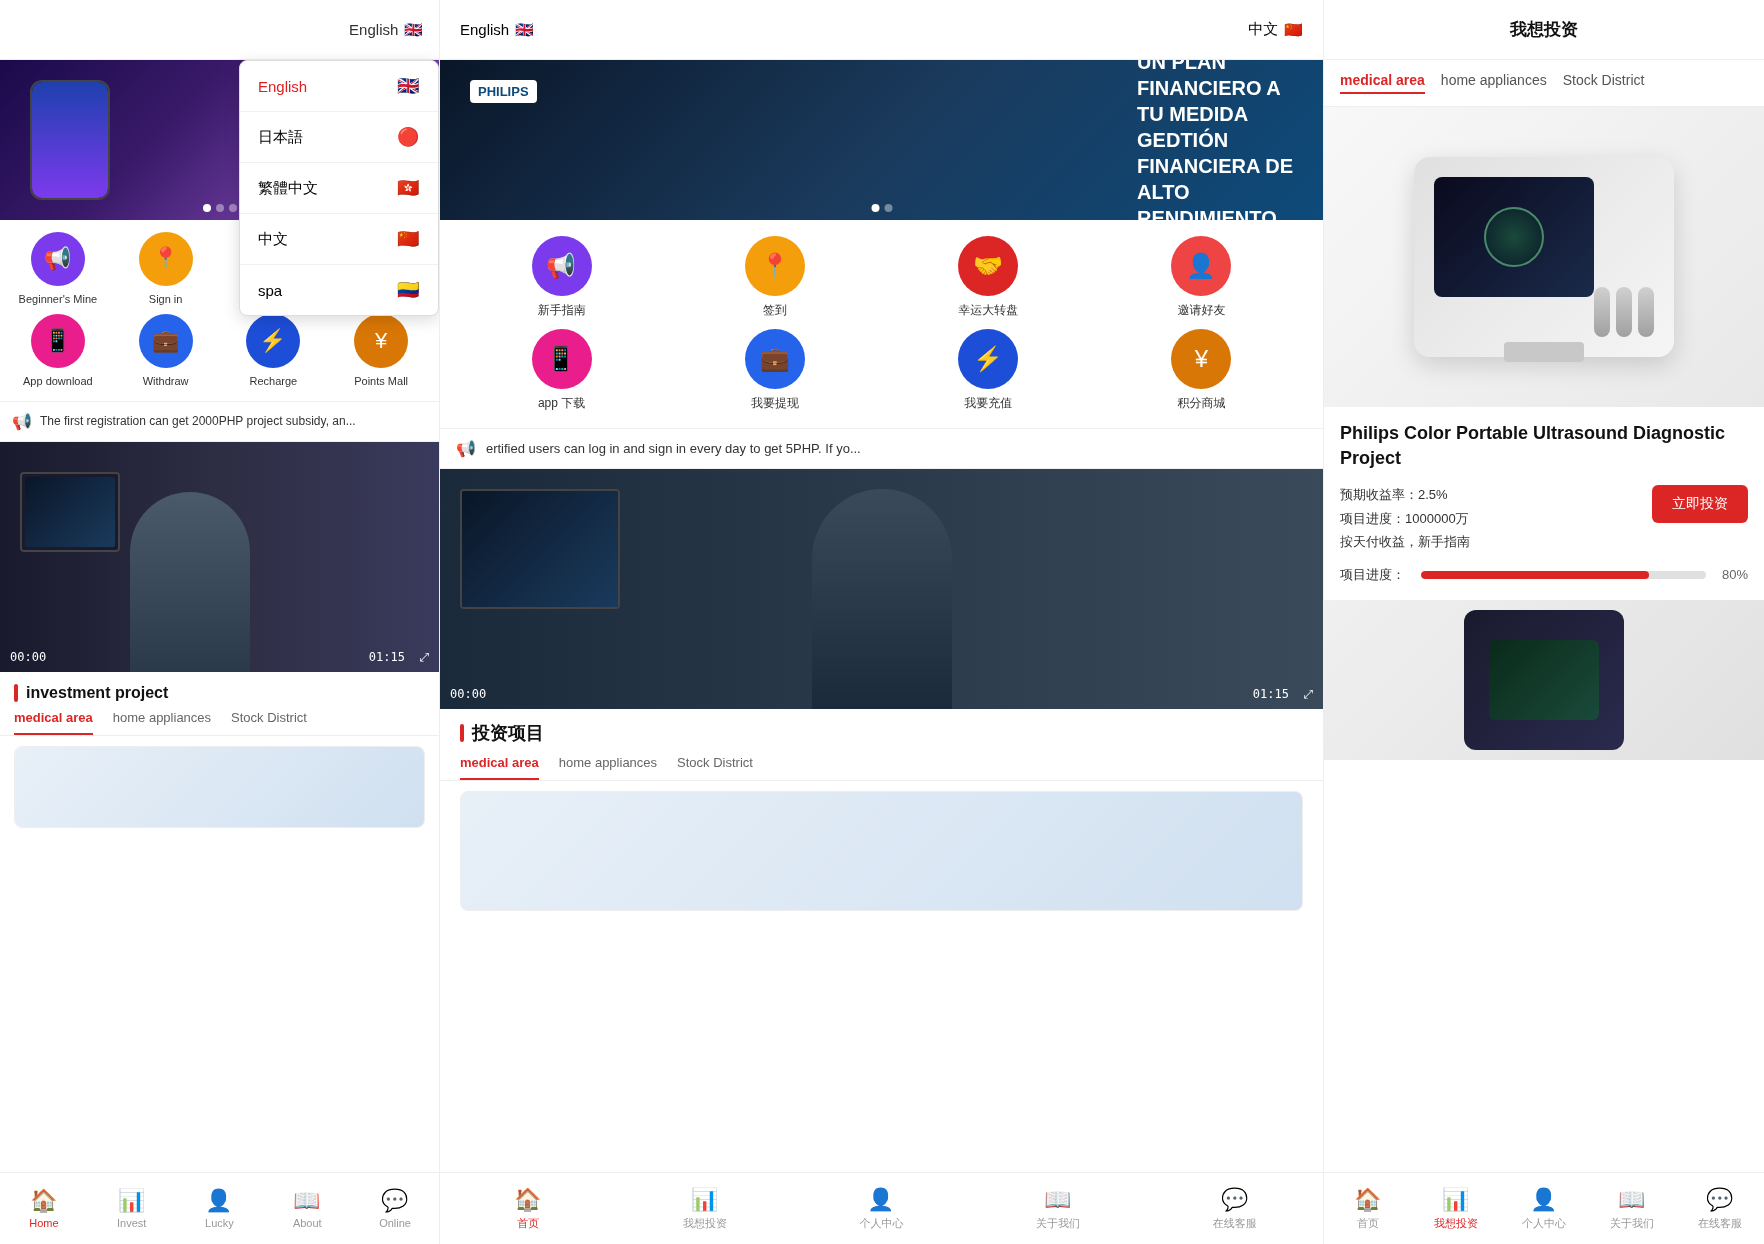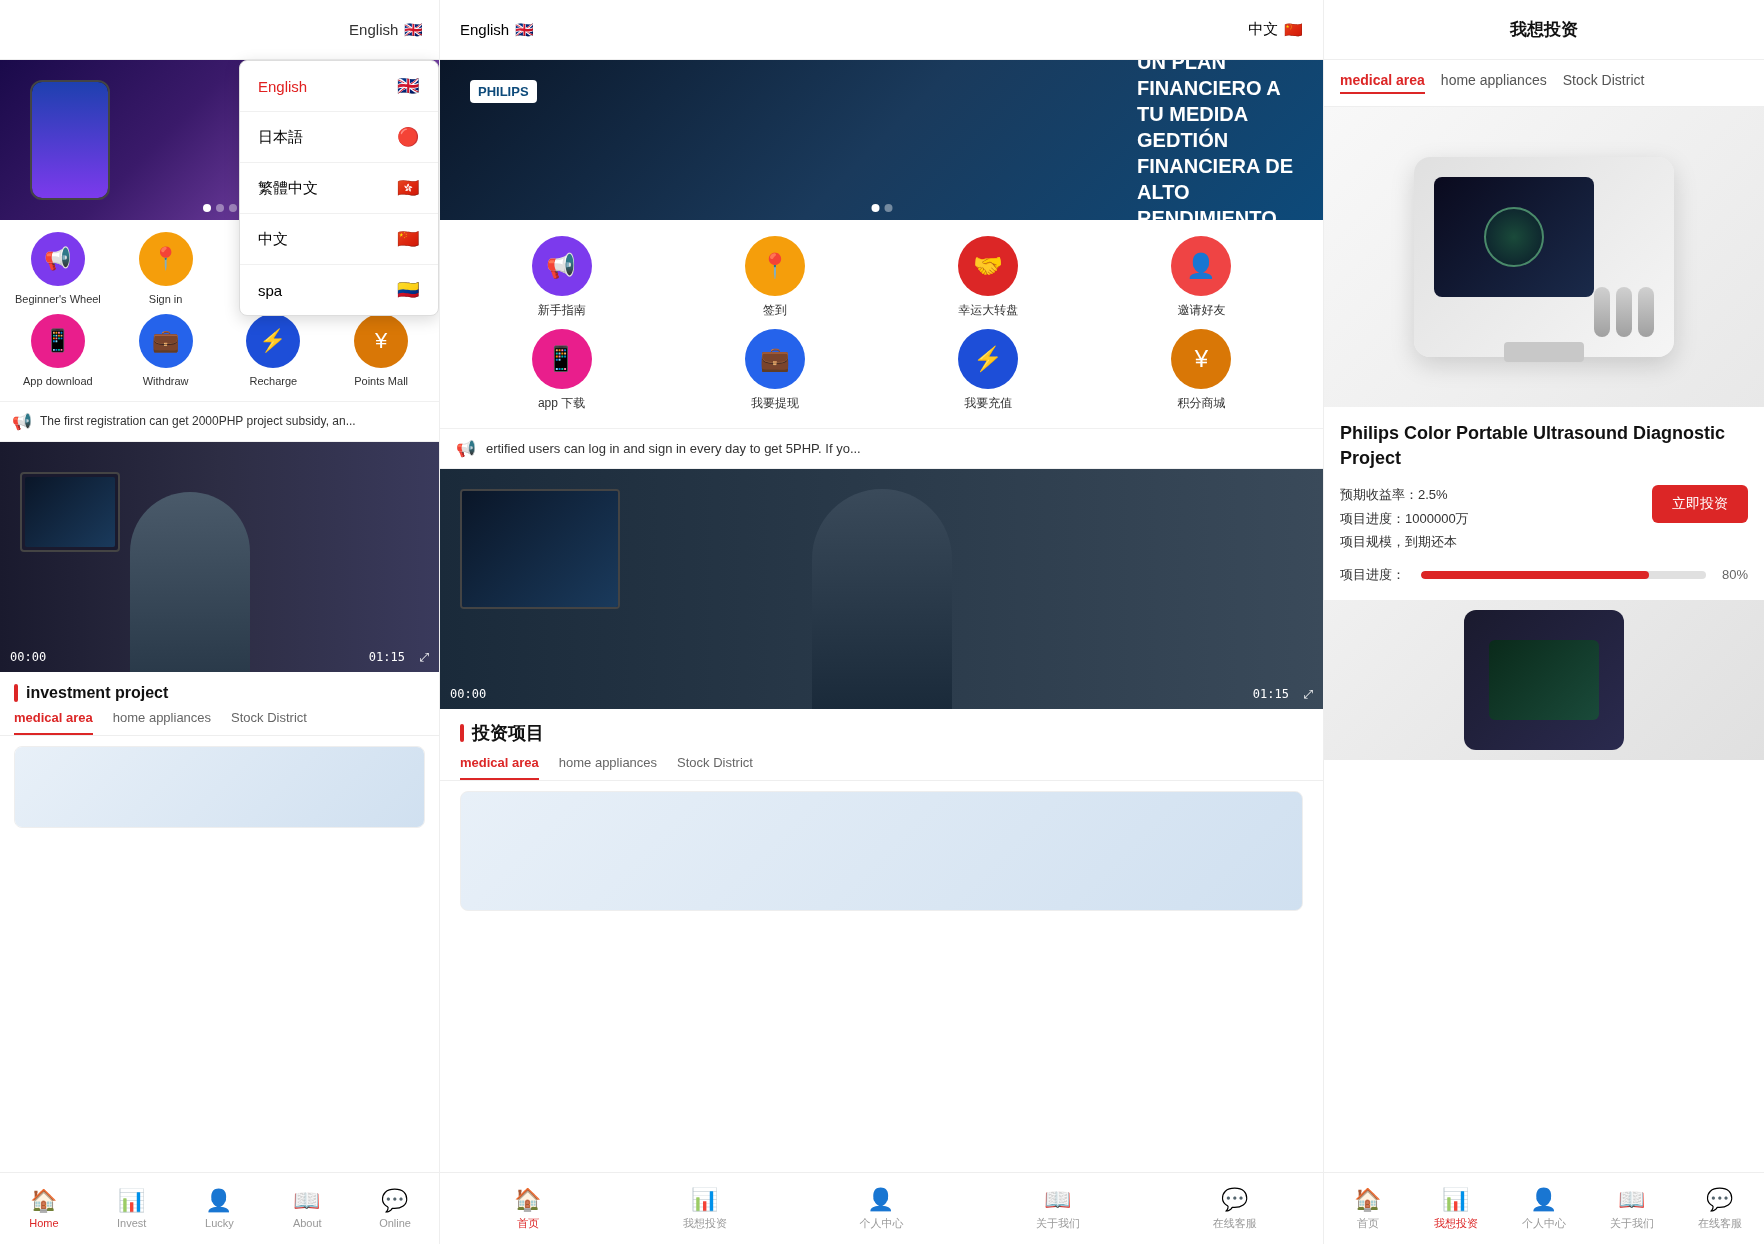--- a/index.html
+++ b/index.html
@@ -654,21 +654,21 @@
     <div class="banner-dots">
       <div class="dot active"></div>
       <div class="dot"></div>
       <div class="dot"></div>
     </div>
   </div>
 
   <div class="icon-grid">
     <div class="icon-item">
       <div class="icon-circle ic-purple">📢</div>
-      <span class="icon-label">Beginner's Wheel</span>
+      <span class="icon-label">Beginner's Mine</span>
     </div>
     <div class="icon-item">
       <div class="icon-circle ic-orange">📍</div>
       <span class="icon-label">Sign in</span>
     </div>
     <div class="icon-item">
       <div class="icon-circle ic-red-dark">🤝</div>
       <span class="icon-label">Lucky Wheel</span>
     </div>
     <div class="icon-item">
@@ -900,21 +900,21 @@
   <div class="product-title-right">
     <span>Philips Color Portable Ultrasound Diagnostic Project</span>
   </div>
 
 
   <button class="invest-btn">立即投资</button>
 
   <div class="product-meta">
     <div>预期收益率：2.5%</div>
     <div>项目进度：1000000万</div>
-    <div>项目规模，到期还本</div>
+    <div>按天付收益，新手指南</div>
   </div>
 
   <div class="progress-row">
     <span>项目进度：</span>
     <div class="progress-bar-bg">
       <div class="progress-bar-fill" style="width:80%;"></div>
     </div>
     <span class="progress-pct">80%</span>
   </div>
 

